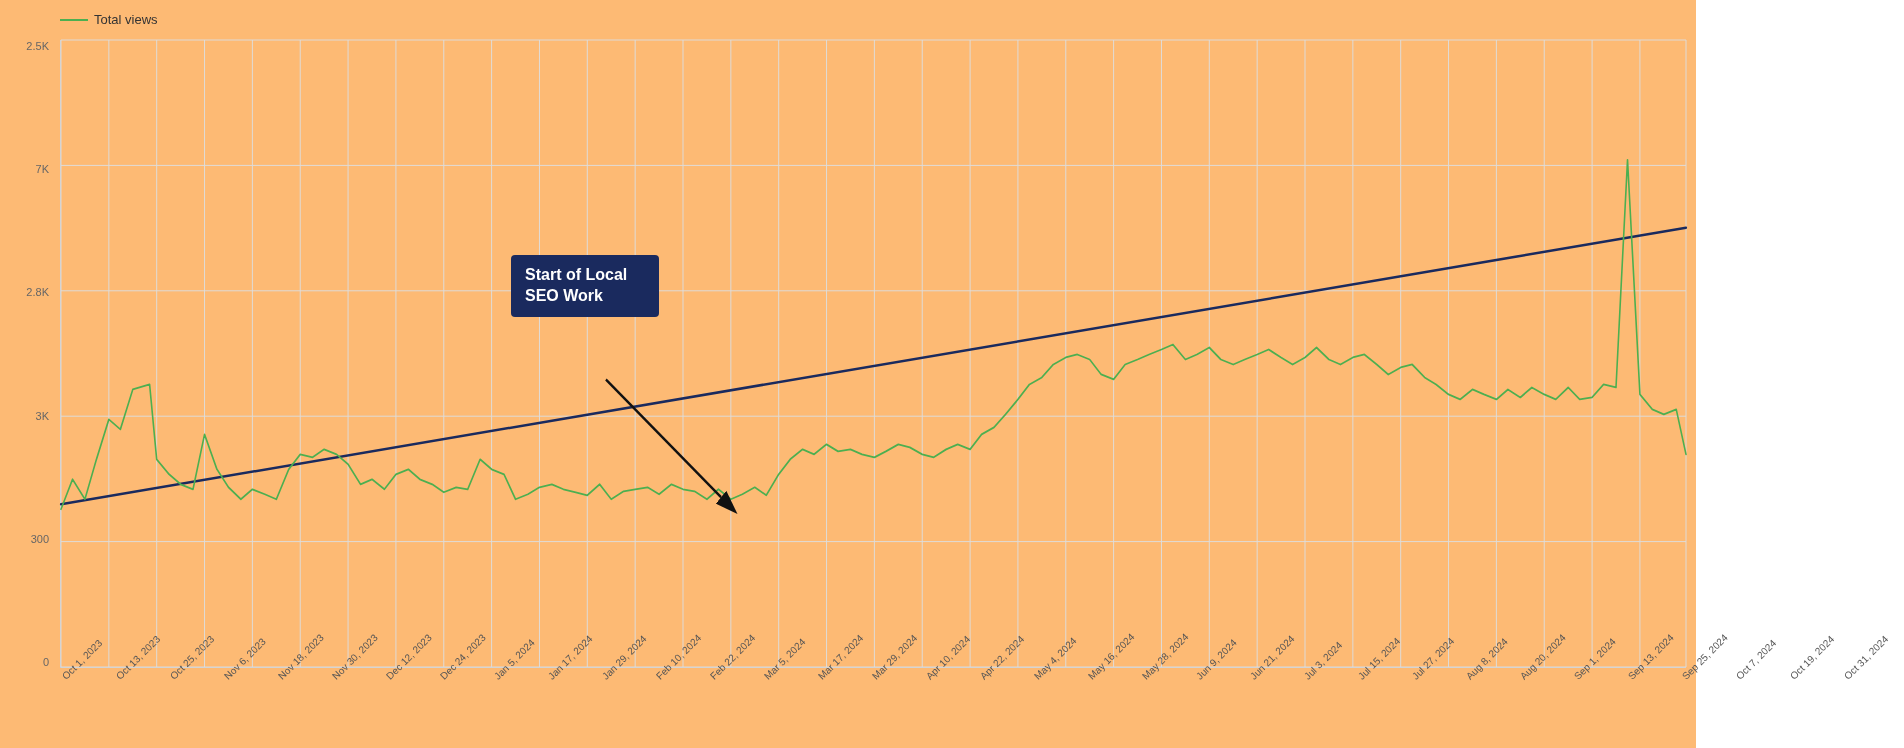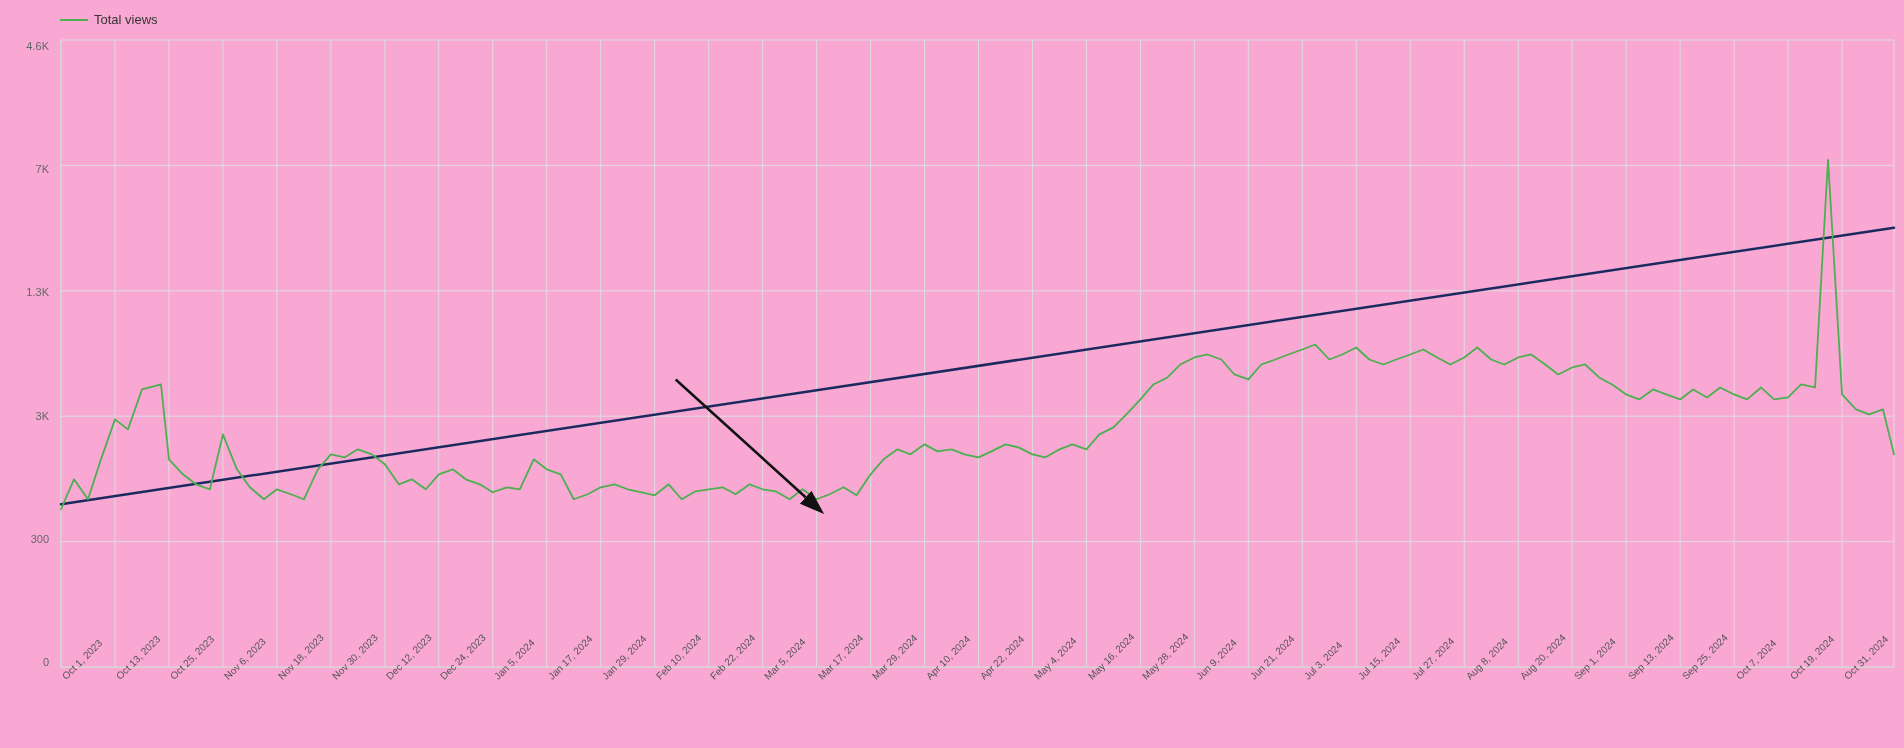--- a/index.html
+++ b/index.html
@@ -5,23 +5,23 @@
     * { box-sizing: border-box; margin: 0; padding: 0; }
     body {
       background: #fff;
       font-family: Arial, sans-serif;
       width: 1904px;
       height: 748px;
       overflow: hidden;
     }
     #chart-container {
       position: relative;
-      width: 1904px;
+      width: 1696px;
       height: 748px;
-      background: #f9a8d4;
+      background: #fdba74;
       padding: 20px 10px 80px 60px;
     }
     #legend {
       position: absolute;
       top: 12px;
       left: 60px;
       display: flex;
       align-items: center;
       gap: 6px;
       font-size: 13px;
@@ -98,23 +98,23 @@
 <body>
 
 <div id="chart-container">
 
   <div id="legend">
     <div class="legend-line"></div>
     <span>Total views</span>
   </div>
 
   <div id="y-axis-labels">
-    <span>4.6K</span>
+    <span>2.5K</span>
     <span>7K</span>
-    <span>1.3K</span>
+    <span>2.8K</span>
     <span>3K</span>
     <span>300</span>
     <span>0</span>
   </div>
 
   <div id="chart-area">
     <svg id="chart-svg" viewBox="0 0 1834 628" preserveAspectRatio="none">
       <defs>
         <marker id="arrowhead" markerWidth="10" markerHeight="7" refX="0" refY="3.5" orient="auto">
           <polygon points="0 0, 10 3.5, 0 7" fill="#111"></polygon>
@@ -302,20 +302,23 @@
           1782,355
           1796,370
           1809,375
           1823,370
           1834,415
         "></polyline>
 
       <line x1="615" y1="340" x2="745" y2="458" stroke="#111" stroke-width="2.5" marker-end="url(#arrowhead)"></line>
     </svg>
 
+    <div id="annotation-box" style="left: 450px; top: 215px;">
+      <span>Start of Local SEO Work</span>
+    </div>
 
   </div>
 
   <div id="x-axis-labels">
     <span class="x-label" style="left: 0px;">Oct 1, 2023</span>
     <span class="x-label" style="left: 54px;">Oct 13, 2023</span>
     <span class="x-label" style="left: 108px;">Oct 25, 2023</span>
     <span class="x-label" style="left: 162px;">Nov 6, 2023</span>
     <span class="x-label" style="left: 216px;">Nov 18, 2023</span>
     <span class="x-label" style="left: 270px;">Nov 30, 2023</span>

